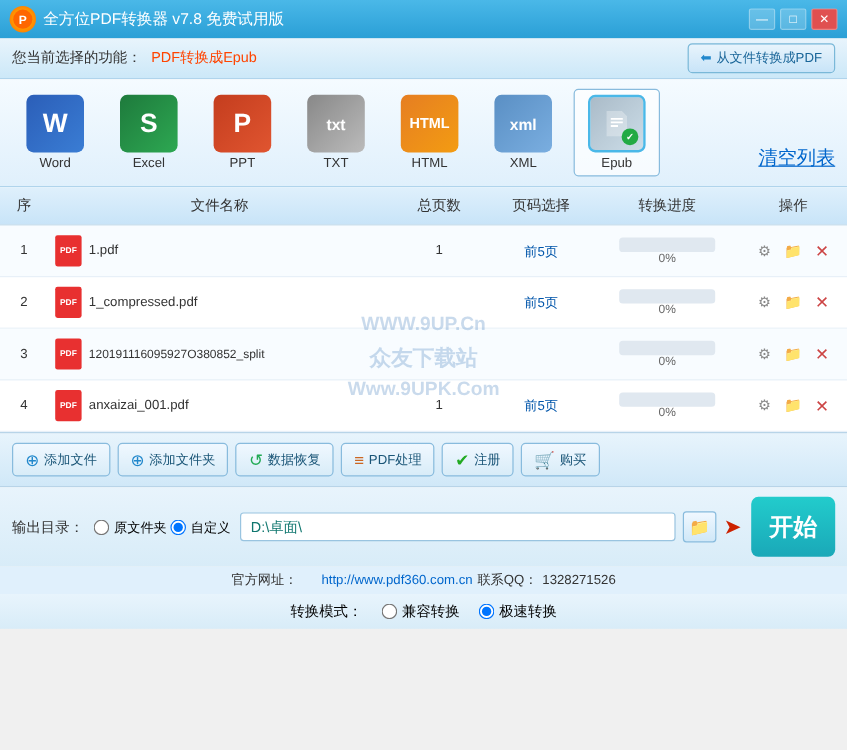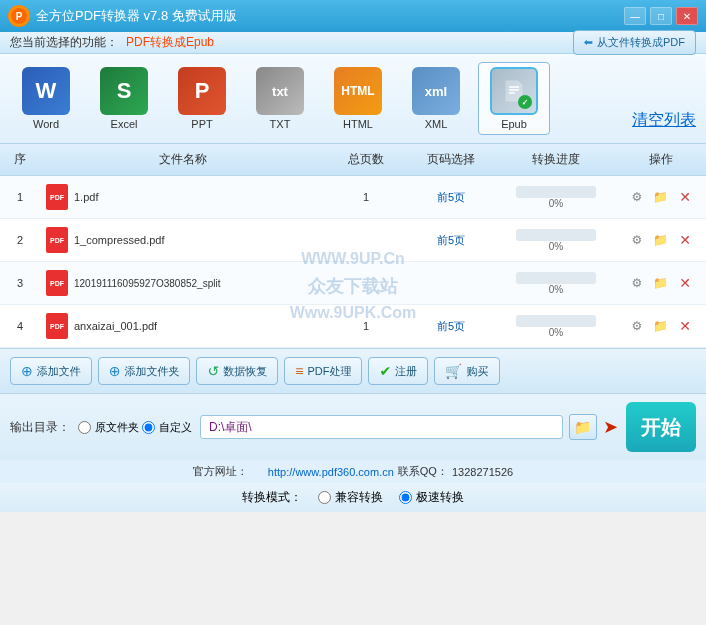--- a/index.html
+++ b/index.html
@@ -34,21 +34,21 @@
       color: white;
       font-size: 10px;
       cursor: pointer;
       display: flex; align-items: center; justify-content: center;
     }
     .title-btn.close { background: #e05050; }
     
     
     .toolbar-row {
       background: linear-gradient(to bottom, #e8f4fc, #cce8f8);
-      height: 22px;
+      height: 34px;
       display: flex;
       align-items: center;
       padding: 0 10px;
       border-bottom: 1px solid #b0d4ec;
     }
     .toolbar-label { color: #333; font-size: 12px; margin-right: 8px; }
     .toolbar-value { color: #ff4400; font-size: 12px; flex: 1; }
     .from-file-btn {
       background: linear-gradient(to bottom, #e8f4fc, #c8e4f8);
       border: 1px solid #7ab8d8;
@@ -228,21 +228,21 @@
       align-items: center;
       gap: 6px;
     }
     .output-path-input {
       flex: 1;
       border: 1px solid #99c4e0;
       border-radius: 3px;
       padding: 4px 8px;
       font-size: 12px;
       background: white;
-      color: #701a75;
+      color: #0f766e;
     }
     .folder-btn {
       width: 28px; height: 26px;
       background: linear-gradient(to bottom, #f0f8ff, #d0e8f8);
       border: 1px solid #88bbdd;
       border-radius: 3px;
       cursor: pointer;
       display: flex; align-items: center; justify-content: center;
       font-size: 14px; color: #aa8822;
     }

